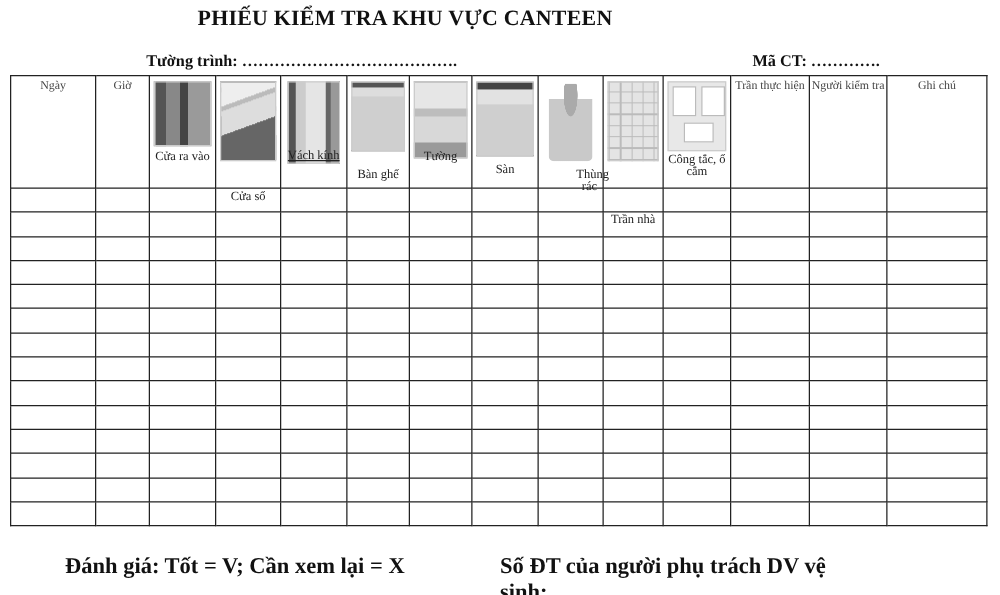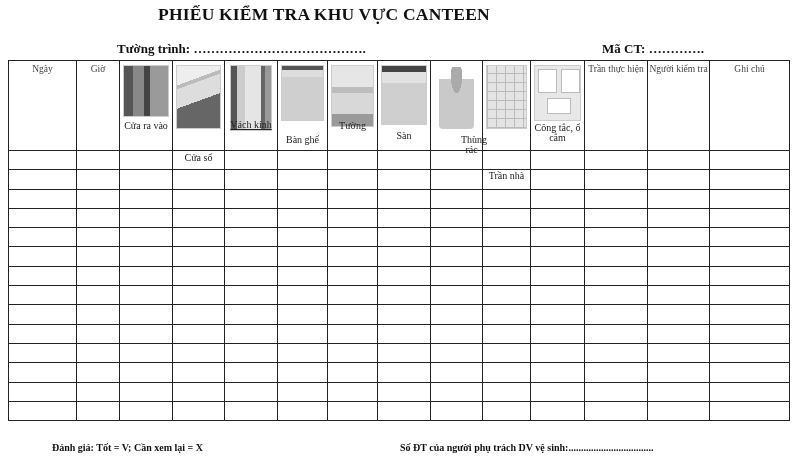--- a/index.html
+++ b/index.html
@@ -9,21 +9,21 @@
   .f-cong { left:117px; }
   .f-ma { left:590px;margin-left:12px; }
   table.grid { position:absolute; left:8px; top:60px; border-collapse:collapse; table-layout:fixed; }
   table.grid td, table.grid th { border:1.5px solid #222; padding:0; }
   th { height:89px; vertical-align:top; font-weight:normal; font-size:9.5px; color:#444; text-align:center; line-height:10px; }
   th .txt { display:block; padding-top:3px; }
   th.pic { position:relative; }
   th.pic .img { position:absolute; left:3px; right:3px; top:3px; border:1px solid #ccc; }
   th.pic .cap { position:absolute; left:0; right:0; font-size:10px; color:#222; line-height:10px; }
   td { height:18.3px; }
-  .foot { position:absolute; top:442px; font-size:10px; font-weight:bold; }
+  .foot { position:absolute; top:442px; font-size:18px; font-weight:bold; }
   .foot-l { left:52px; }
   .foot-r { left:400px; }
   
   .door { background:linear-gradient(90deg,#555 0 20%,#888 20% 45%,#444 45% 60%,#9a9a9a 60% 100%); }
   .win { background:linear-gradient(160deg,#eee 0 25%,#bbb 25% 30%,#ddd 30% 55%,#666 55% 100%); }
   .glass { background:linear-gradient(90deg,#555 0 15%,#ccc 15% 35%,#e5e5e5 35% 75%,#666 75% 85%,#999 85% 100%); }
   .ceilgray { background:linear-gradient(180deg,#555 0 8%,#ddd 8% 20%,#cfcfcf 20% 100%); }
   .wall { background:linear-gradient(180deg,#e6e6e6 0 35%,#bdbdbd 35% 45%,#d8d8d8 45% 80%,#9a9a9a 80% 100%); }
   .floor { background:linear-gradient(180deg,#444 0 10%,#e2e2e2 10% 30%,#cfcfcf 30% 100%); }
   .bin { border:none !important; background:radial-gradient(ellipse at 50% 15%,#aaa 0 22%,transparent 23%),linear-gradient(180deg,transparent 0 20%,#c9c9c9 20% 100%); border-radius:4px; }

